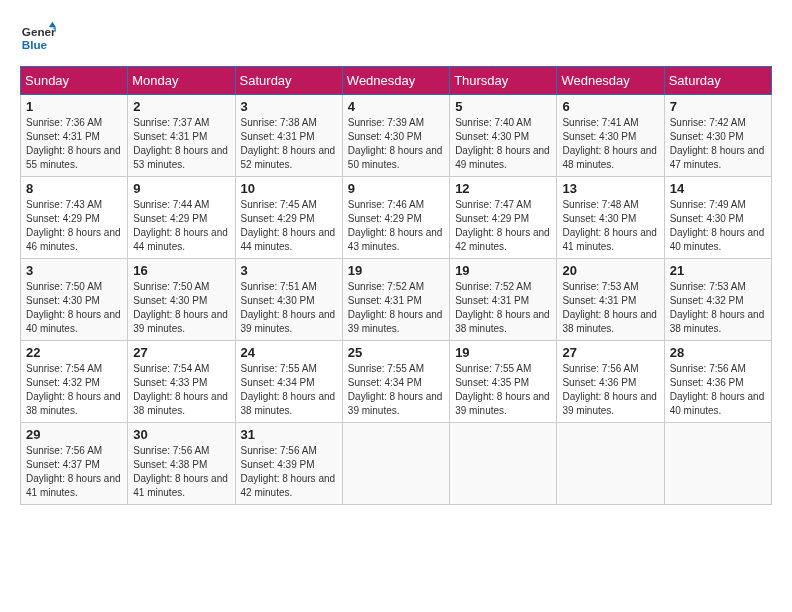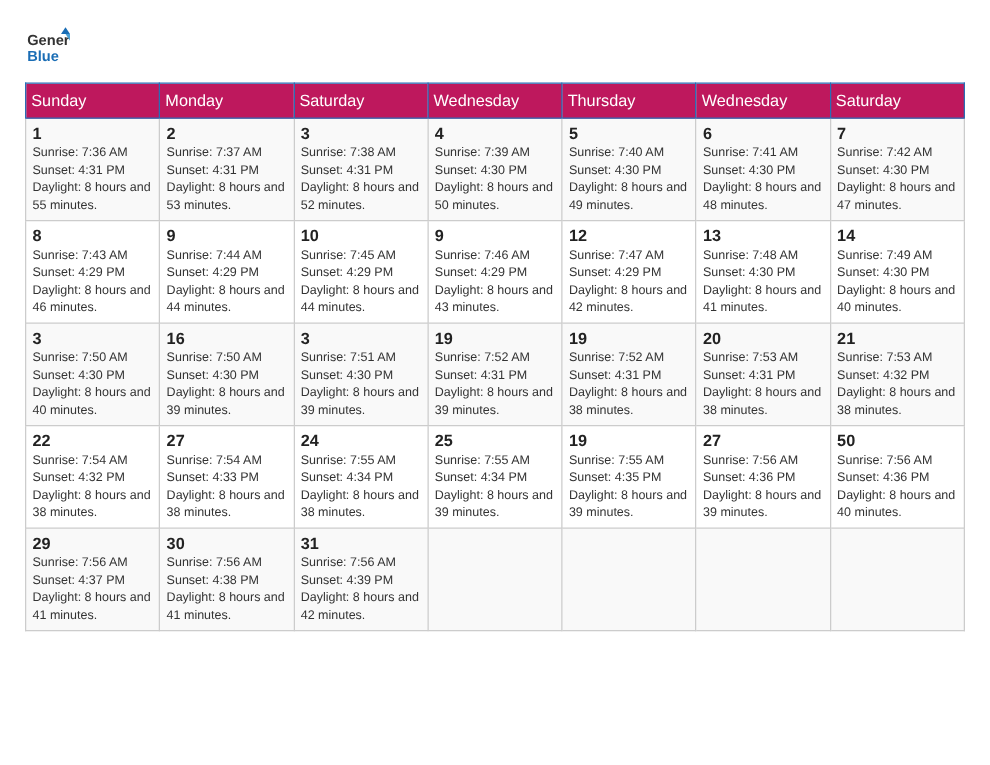--- a/index.html
+++ b/index.html
@@ -328,21 +328,21 @@
         </td>
         <td>
           <span class="day-num">27</span>
         <div class="day-detail">
           Sunrise: 7:56 AM<br>
           Sunset: 4:36 PM<br>
           Daylight: 8 hours and 39 minutes.
         </div>
         </td>
         <td>
-          <span class="day-num">50</span>
+          <span class="day-num">28</span>
         <div class="day-detail">
           Sunrise: 7:56 AM<br>
           Sunset: 4:36 PM<br>
           Daylight: 8 hours and 40 minutes.
         </div>
         </td>
       </tr>
       <tr>
         <td>
           <span class="day-num">29</span>

